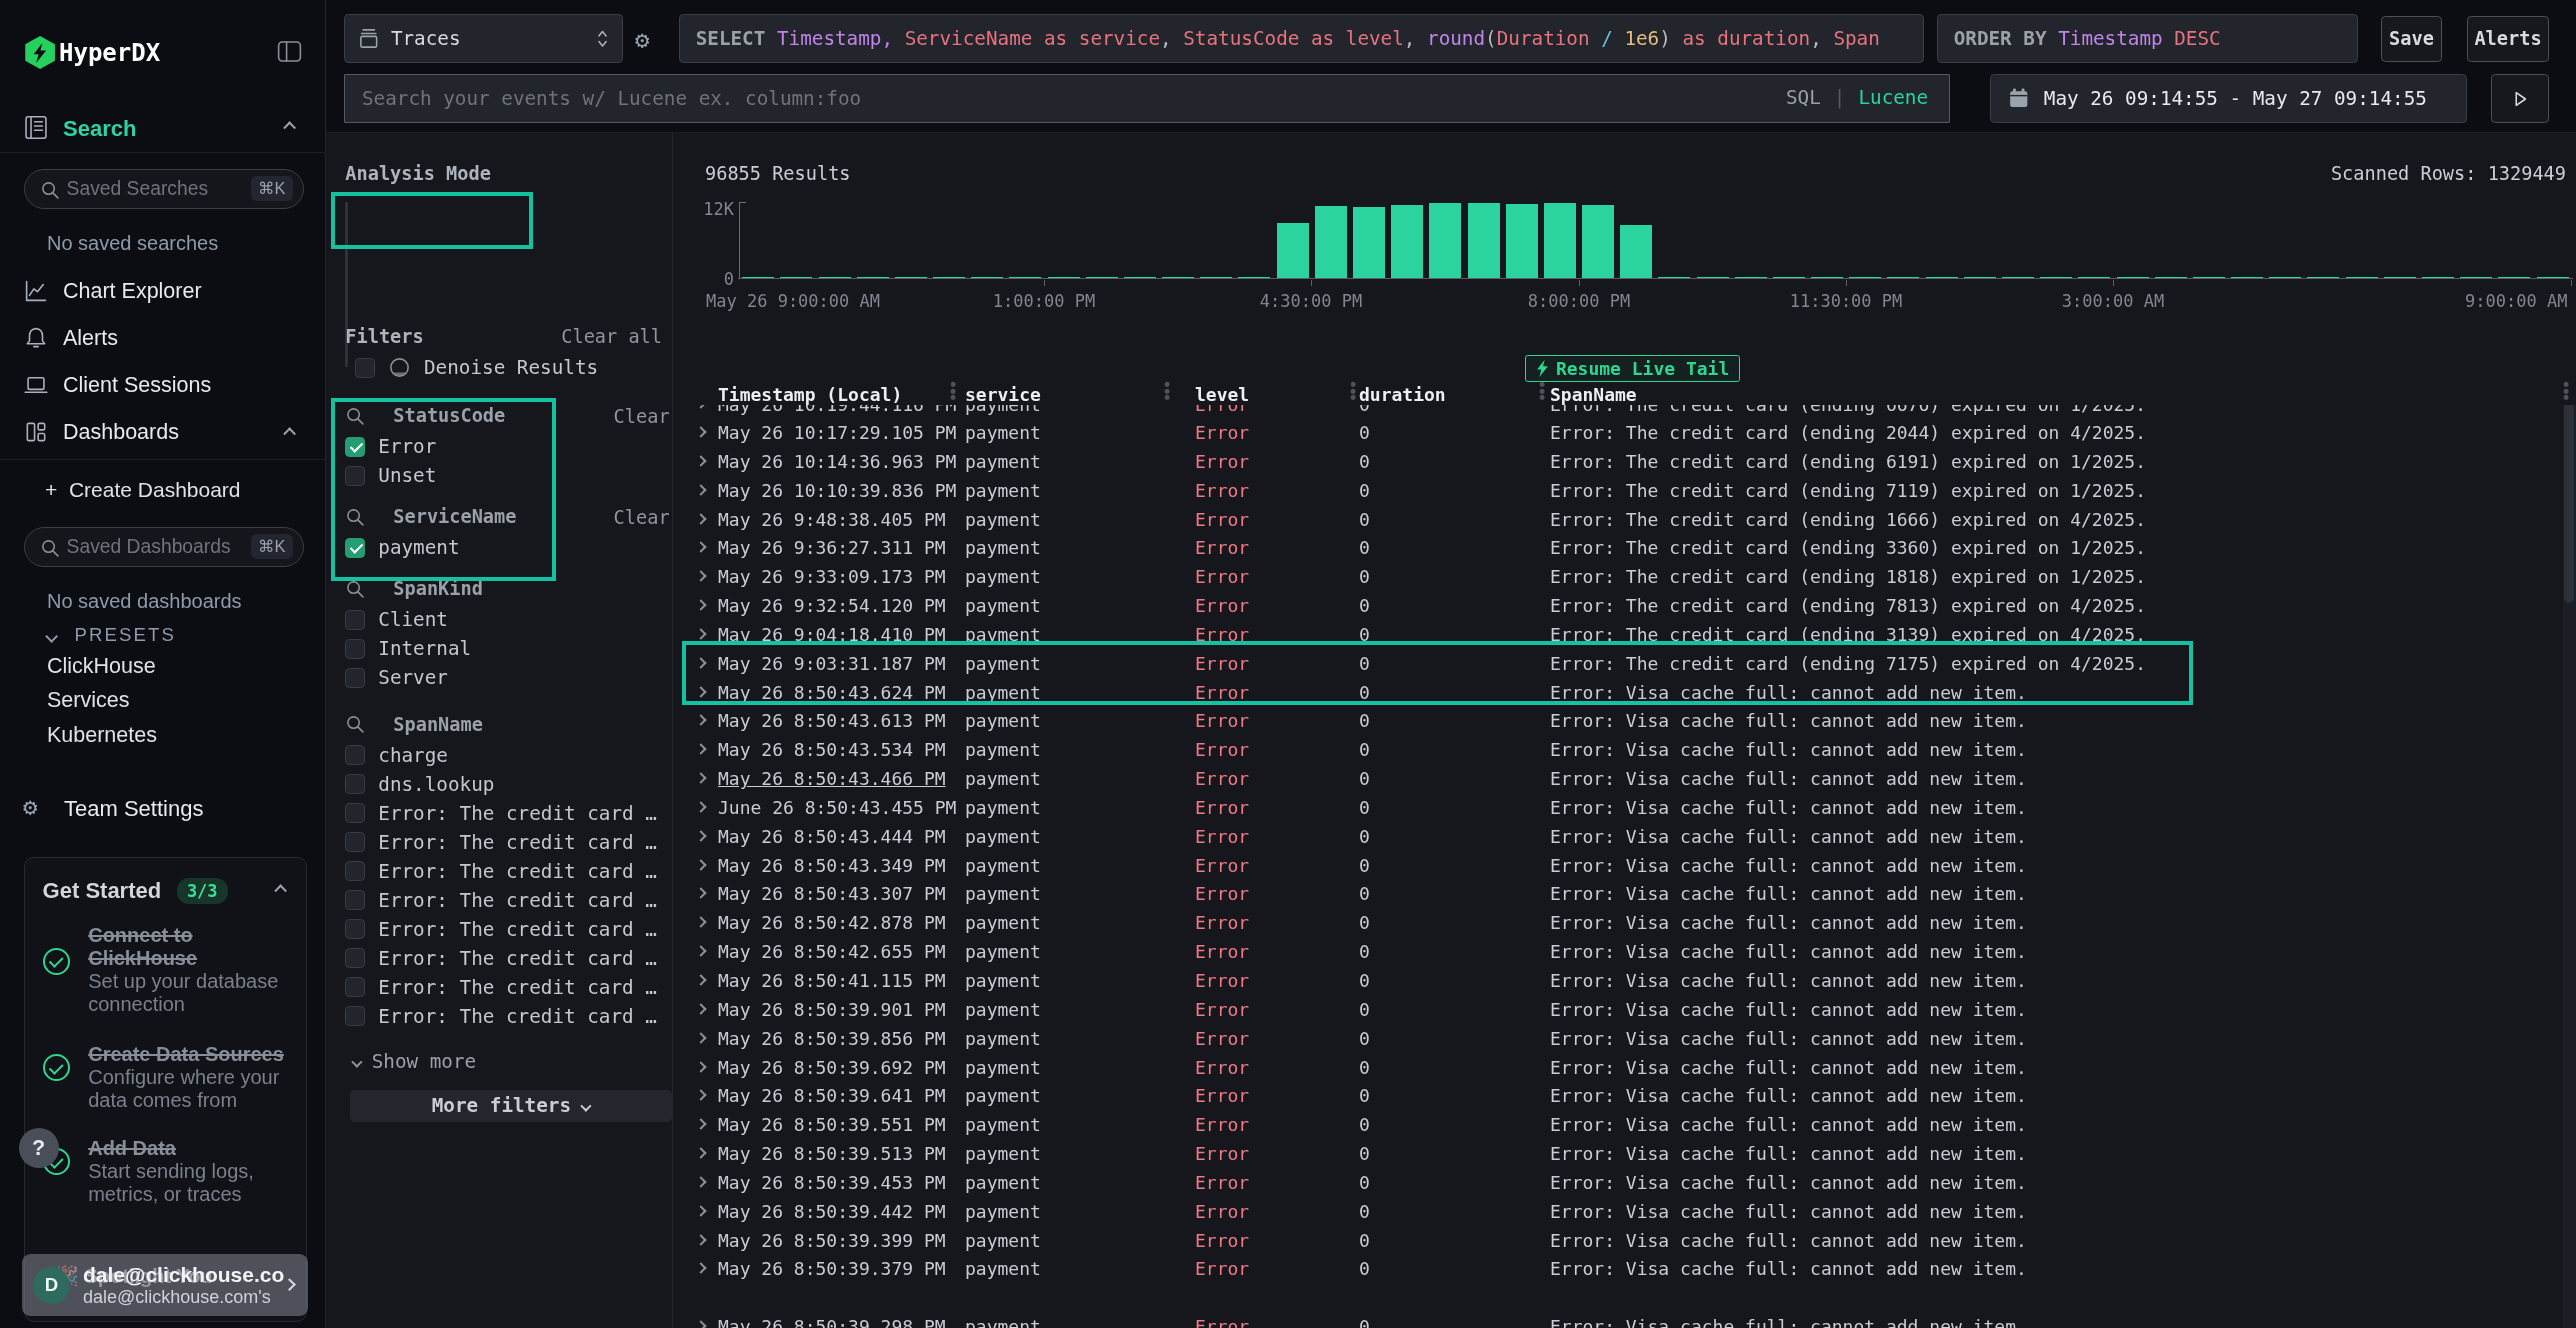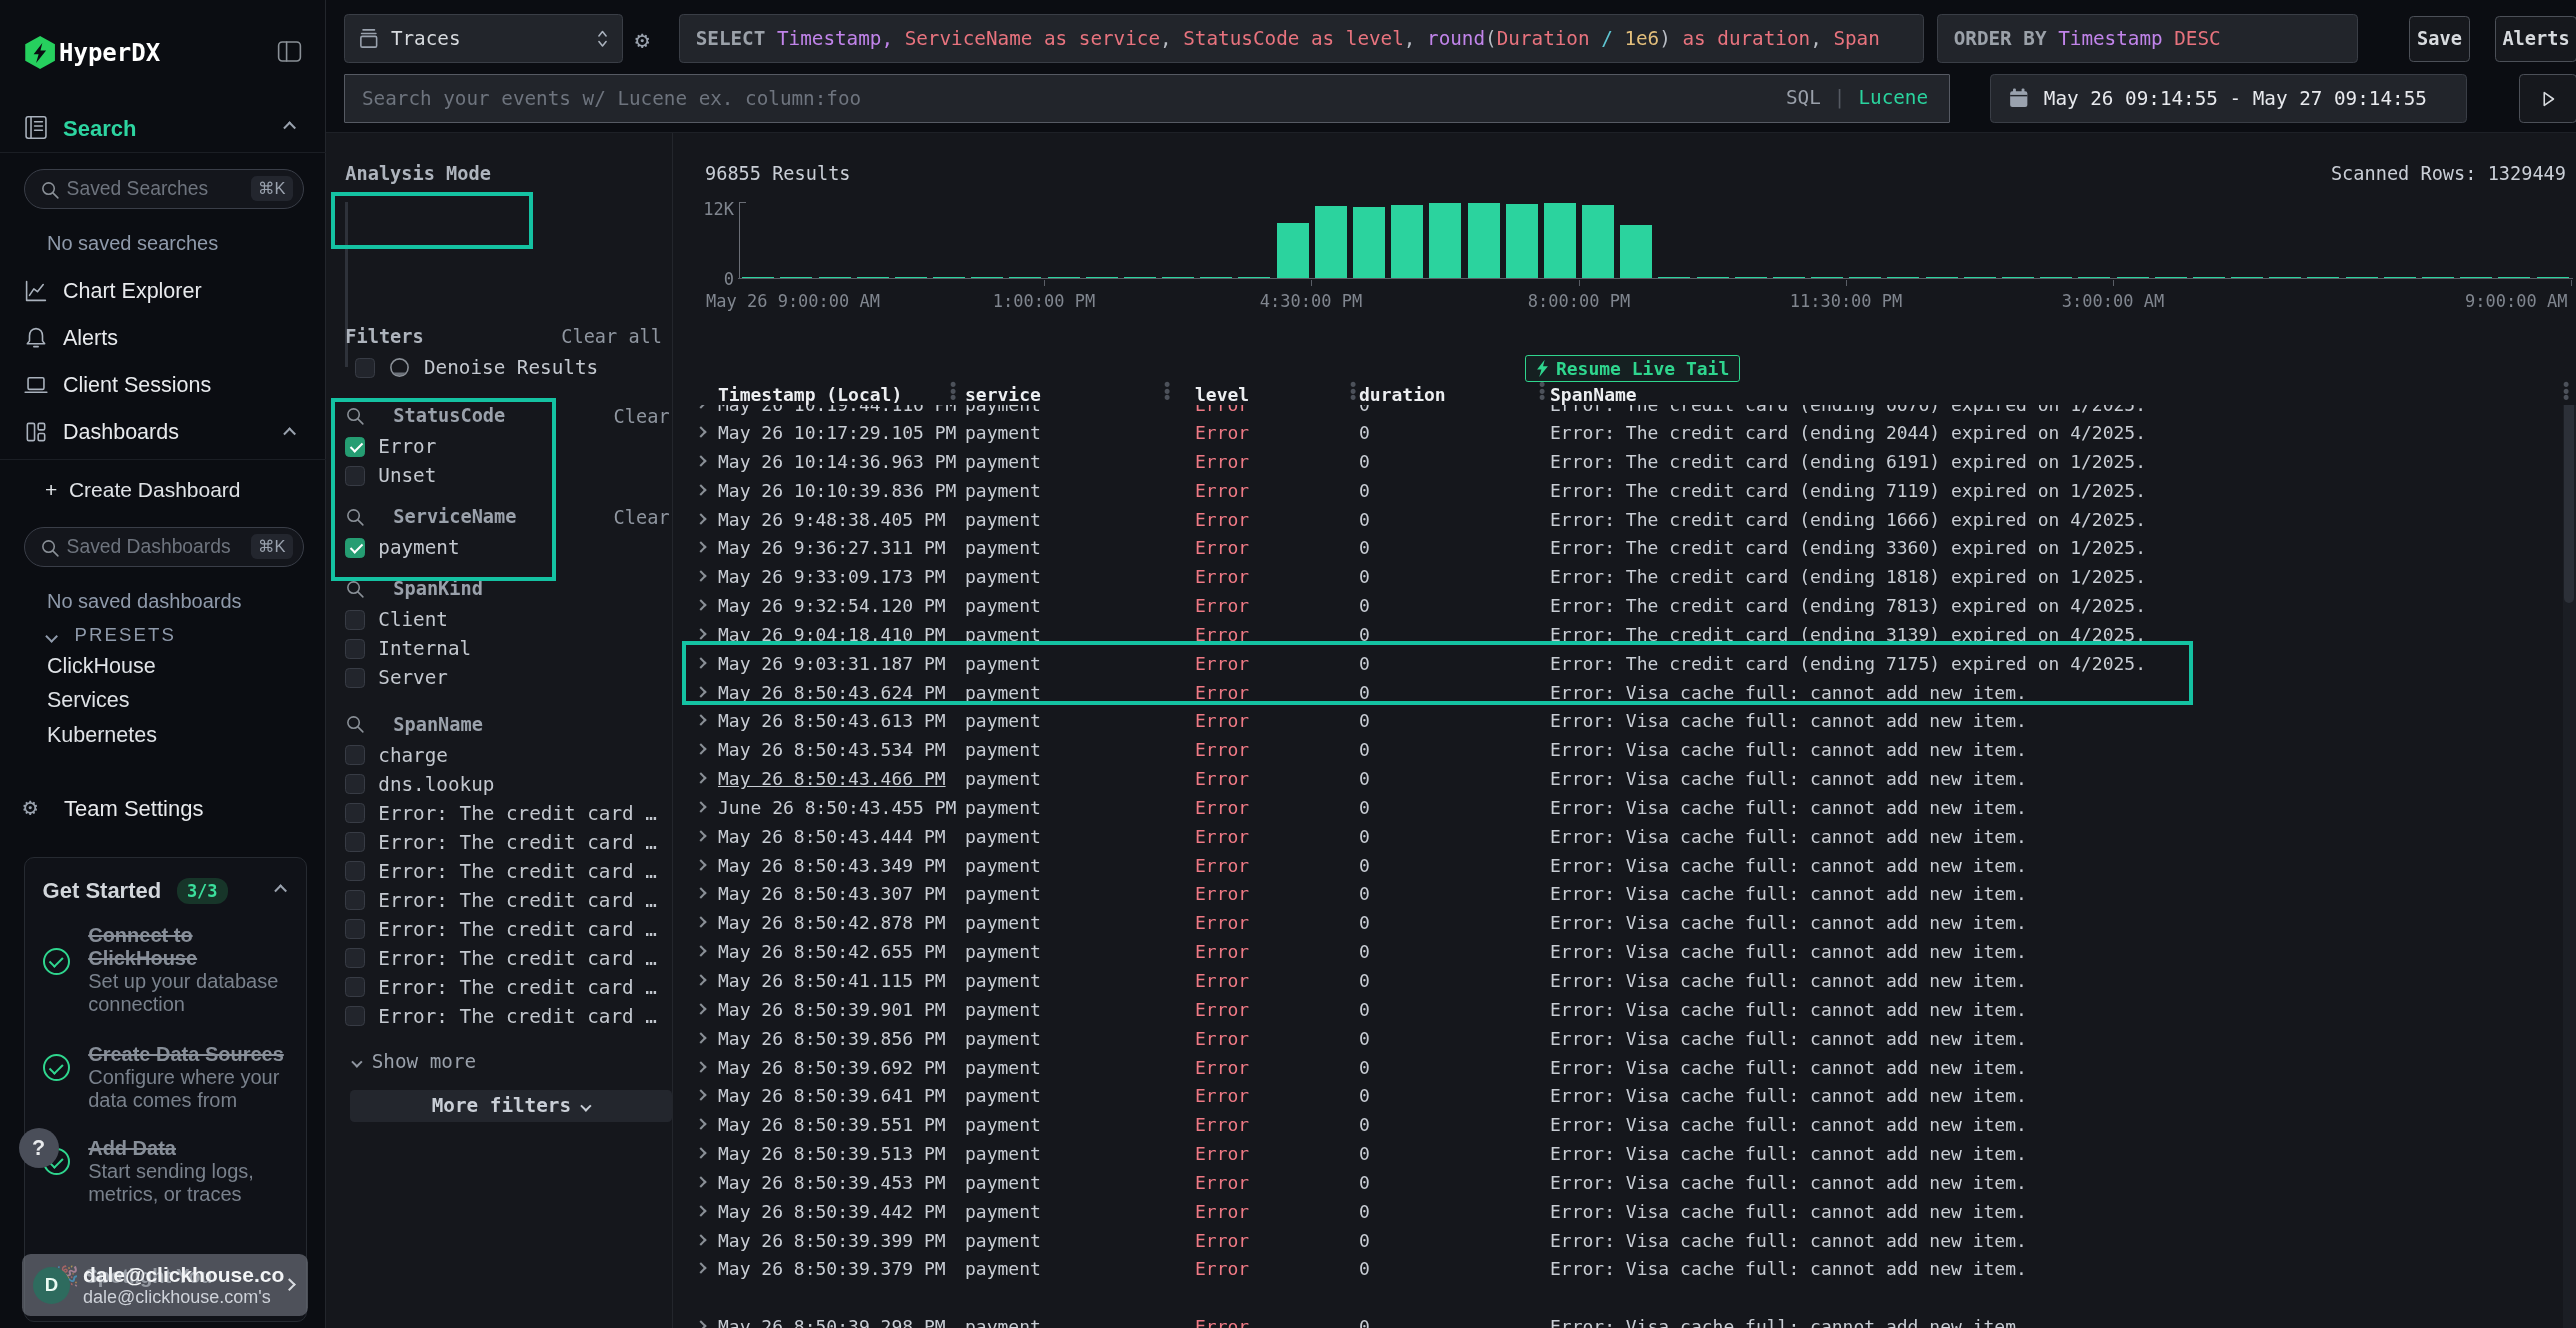--- a/index.html
+++ b/index.html
@@ -4,21 +4,21 @@
 <style>
   * { margin:0; padding:0; box-sizing:border-box; }
   html,body { width:2576px; height:1328px; overflow:hidden; background:#0b0d12;
               font-family:"DejaVu Sans Mono", monospace; }
   .abs { position:absolute; }
   .sans { font-family:"Liberation Sans", sans-serif; }
 
   
   #topbar { left:326px; top:0; width:2250px; height:133px; background:#0b0d12; border-bottom:0.7px solid #1e2127; }
   .tb-box { position:absolute; background:#22252b; border:0.7px solid #3a3e46; border-radius:4.3px; display:flex; align-items:center; color:#d7dade; }
-  .btn { position:absolute; background:#16181d; border:0.7px solid #4c5058; border-radius:4.3px; display:flex; align-items:center; justify-content:center; color:#d7dade; font-weight:bold; font-size:18.6px; cursor:pointer;margin-left:28px; }
+  .btn { position:absolute; background:#16181d; border:0.7px solid #4c5058; border-radius:4.3px; display:flex; align-items:center; justify-content:center; color:#d7dade; font-weight:bold; font-size:18.6px; cursor:pointer; }
   .q-kw{color:#9ba1a9;font-weight:bold}.q-col{color:#c184ea}.q-fld{color:#e8737e}
   .q-num{color:#e3bf7c}.q-op{color:#5fc6d3}.q-pln{color:#b8bcc4}.q-fn{color:#c184ea}.q-desc{color:#e8737e}
   .tokens{white-space:nowrap;overflow:hidden;font-size:19.3px}
   #search-input { position:absolute; left:343px; top:74px; width:1606px; height:49px; background:#22252b;
       border:0.7px solid #565a63; border-radius:1px; color:#cfd3d9; font-size:19.3px; padding:0 186px 0 17px;
       font-family:"DejaVu Sans Mono",monospace; }
   #search-input::placeholder { color:#6e747e; }
 
   
   #sidebar { left:0; top:0; width:326px; height:1328px; background:#0b0d12; border-right:0.7px solid #23262c; }

